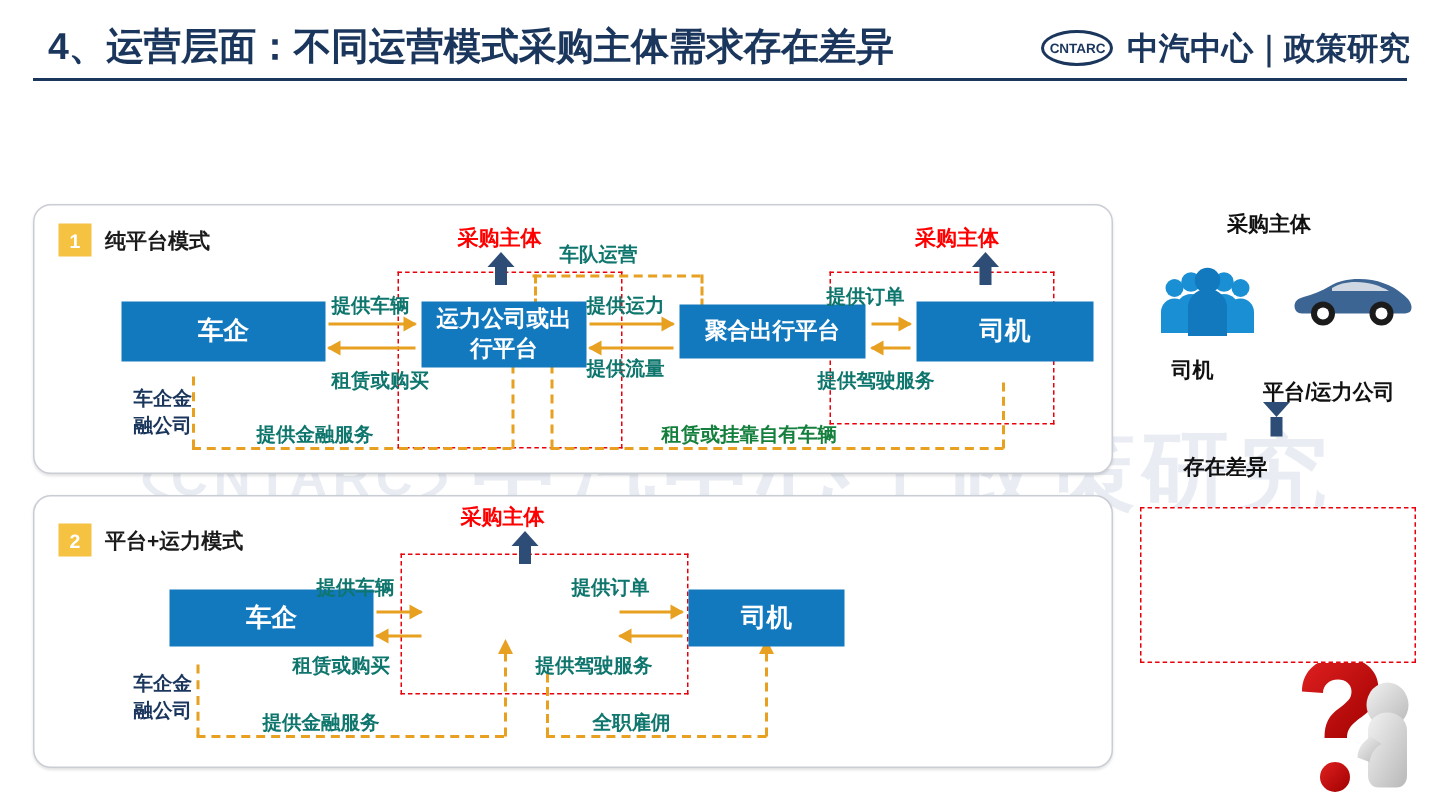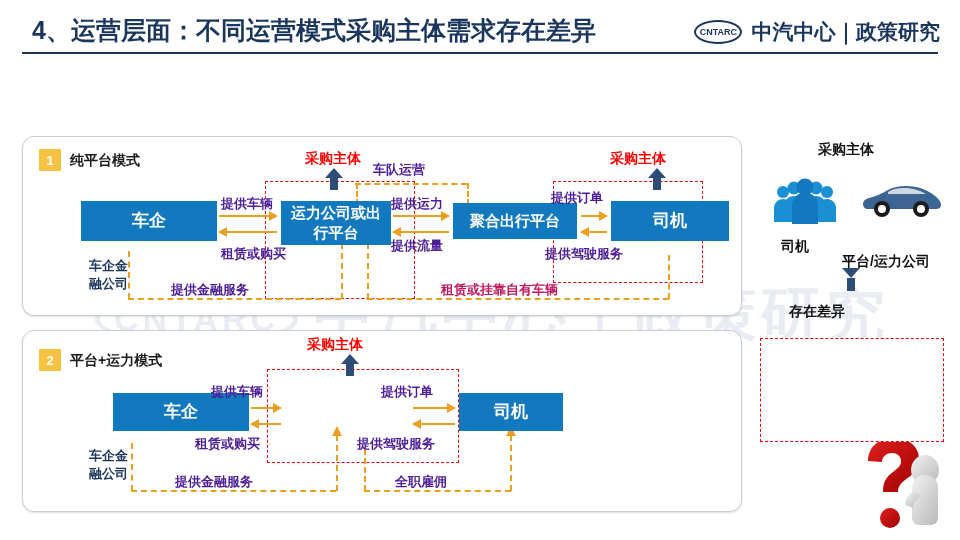--- a/index.html
+++ b/index.html
@@ -77,24 +77,24 @@
   .pbox{
     position:absolute;background:#1279be;color:#ffffff;
     font-weight:bold;font-size:17px;
     display:flex;align-items:center;justify-content:center;
     text-align:center;line-height:20px;z-index:6;
   }
   .pbox.small{font-size:15px;}
 
   
   .lbl{
-    position:absolute;font-size:13px;font-weight:bold;color:#4c1d95;
+    position:absolute;font-size:13px;font-weight:bold;color:#0f766e;
     white-space:nowrap;z-index:7;
   }
-  .lbl.red{color:#be185d;}
+  .lbl.red{color:#15803d;}
   .lbl.redtitle{color:#ff0000;font-size:14px;}
   .lbl.plain{color:#1b365d;font-weight:bold;}
 
   
   .ah{position:absolute;height:2px;background:#e8a021;z-index:5;}
   .ah.r::after{
     content:"";position:absolute;right:-1px;top:-4px;
     border-left:9px solid #e8a021;border-top:5px solid transparent;border-bottom:5px solid transparent;
   }
   .ah.l::before{

